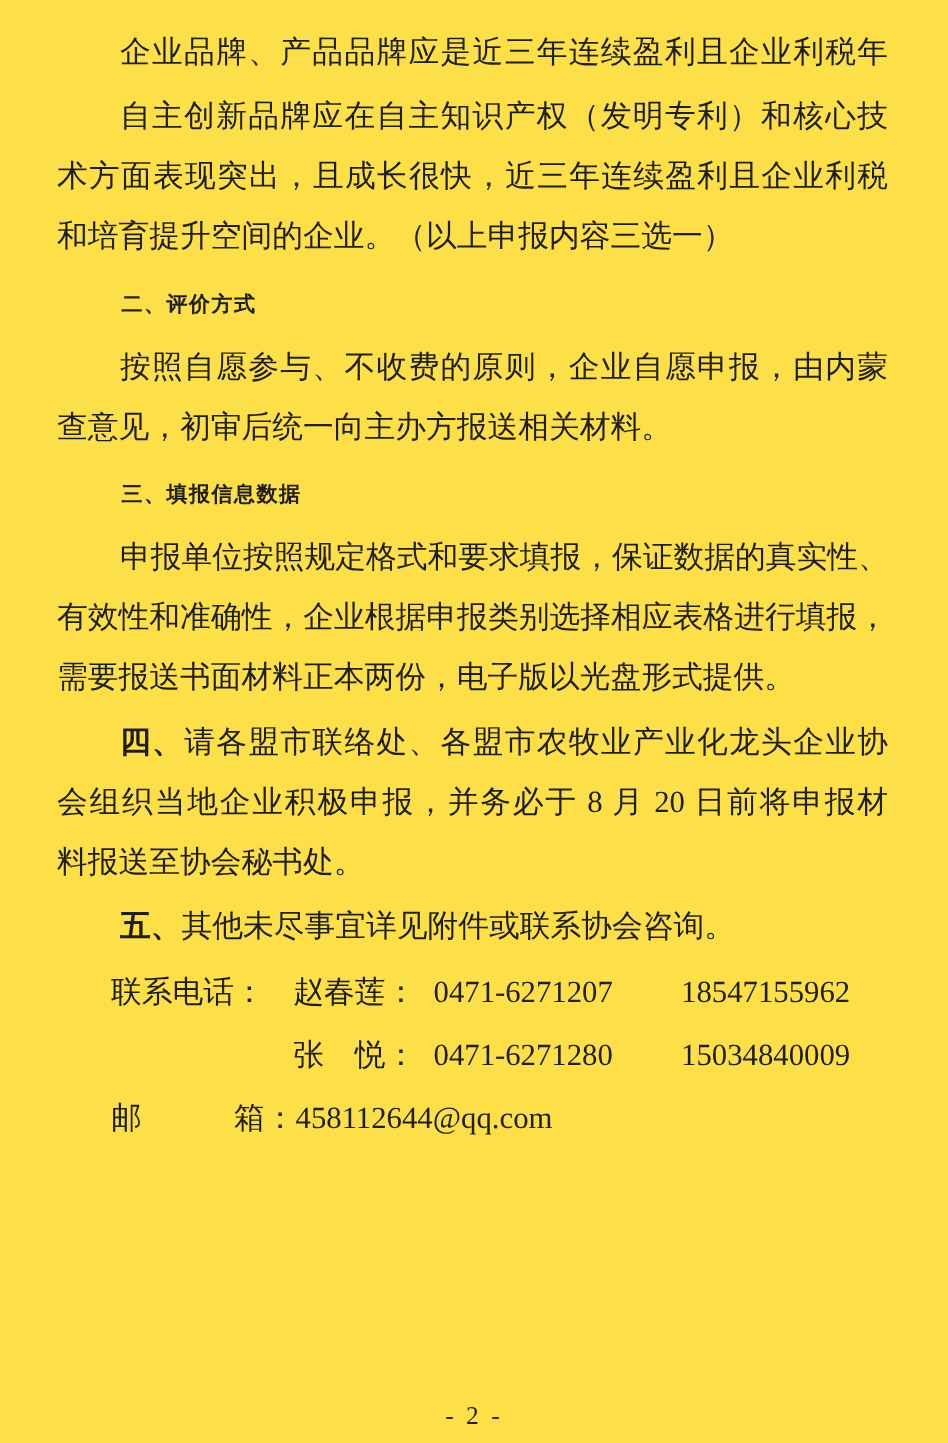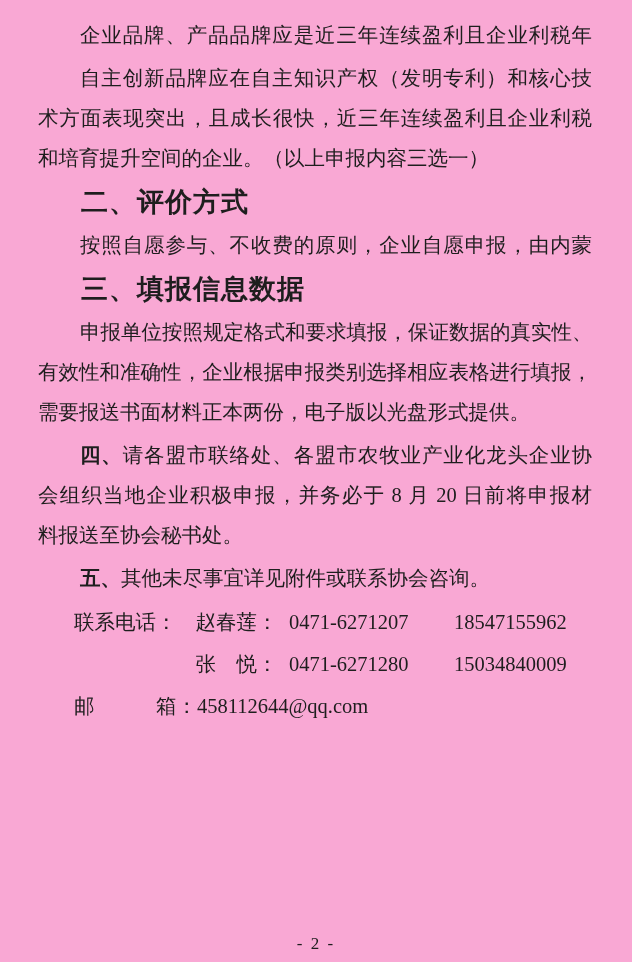--- a/index.html
+++ b/index.html
@@ -1,21 +1,21 @@
 <!DOCTYPE html>
 <html><head>
 <meta charset="utf-8">
 <style>
   * { margin: 0; padding: 0; box-sizing: border-box; }
   html, body { background: #ffffff; }
   .page {
     position: relative;
     width: 632px;
     height: 962px;
-    background: #f9a8d4;
+    background: #fde047;
     color: #1e1e1e;
     font-family: "Liberation Serif", "DejaVu Serif", serif;
     overflow: hidden;
   }
   .doc-body {
     position: absolute;
     left: 38px;
     right: 40px;
     top: 15px;
     font-size: 20.5px;
@@ -33,21 +33,21 @@
   }
   .line.first { text-indent: 42px; }
   .line.last { text-align-last: left; }
   .heading {
     height: 40px;
     line-height: 40px;
     margin-top: 4px;
     margin-bottom: 2px;
     font-family: "Liberation Sans", "DejaVu Sans", sans-serif;
     font-weight: bold;
-    font-size: 27px;
+    font-size: 14px;
     letter-spacing: 1px;
     text-indent: 43px;
     white-space: nowrap;
   }
   .lead {
     font-family: "Liberation Sans", "DejaVu Sans", sans-serif;
     font-weight: bold;
   }
   .contact-block { margin-top: 3px; }
   .contact-row {
@@ -79,20 +79,21 @@
           <div class="line first">企业品牌、产品品牌应是近三年连续盈利且企业利税年</div>
         </div>
         <div class="block">
           <div class="line first">自主创新品牌应在自主知识产权（发明专利）和核心技</div>
           <div class="line">术方面表现突出，且成长很快，近三年连续盈利且企业利税</div>
           <div class="line last">和培育提升空间的企业。（以上申报内容三选一）</div>
         </div>
         <div class="heading">二、评价方式</div>
         <div class="block">
           <div class="line first">按照自愿参与、不收费的原则，企业自愿申报，由内蒙</div>
+          <div class="line last">查意见，初审后统一向主办方报送相关材料。</div>
         </div>
         <div class="heading">三、填报信息数据</div>
         <div class="block">
           <div class="line first">申报单位按照规定格式和要求填报，保证数据的真实性、</div>
           <div class="line">有效性和准确性，企业根据申报类别选择相应表格进行填报，</div>
           <div class="line last">需要报送书面材料正本两份，电子版以光盘形式提供。</div>
         </div>
         <div class="block">
           <div class="line first"><span class="lead">四、</span>请各盟市联络处、各盟市农牧业产业化龙头企业协</div>
           <div class="line">会组织当地企业积极申报，并务必于 8 月 20 日前将申报材</div>

